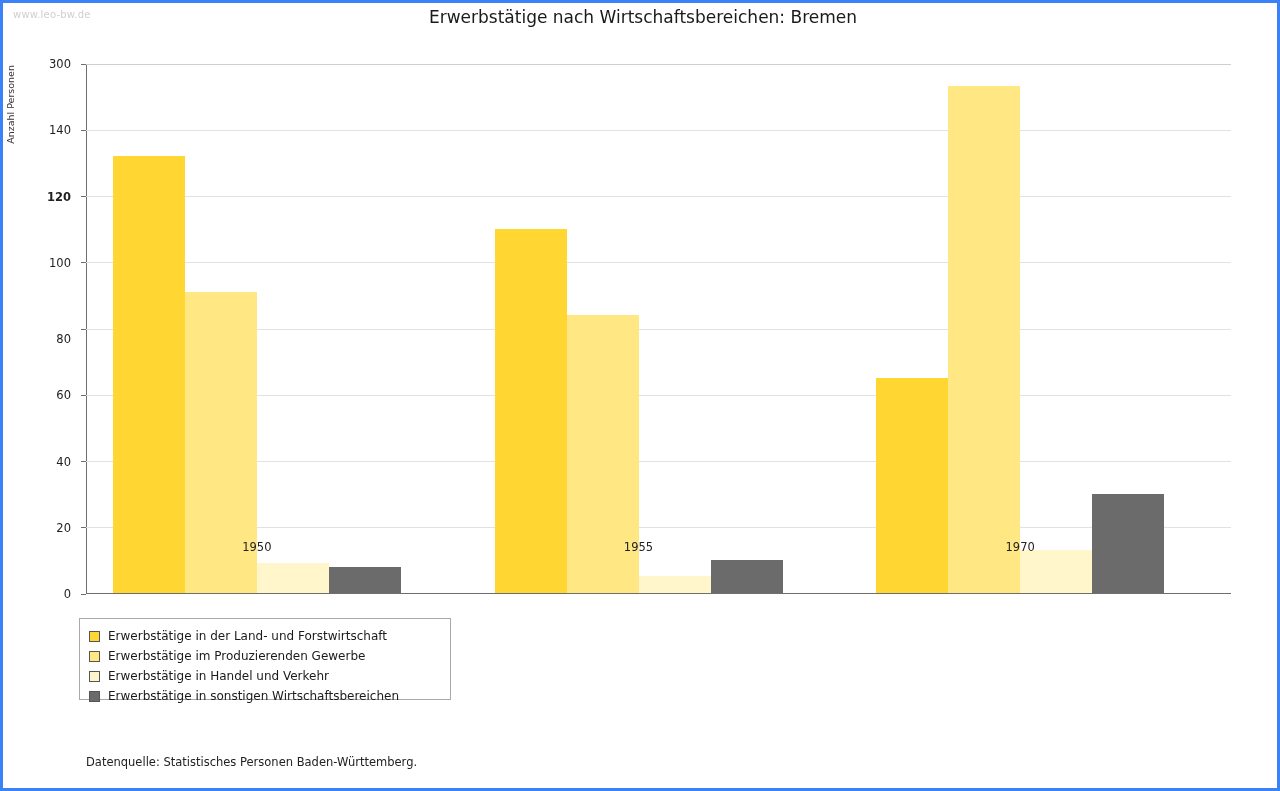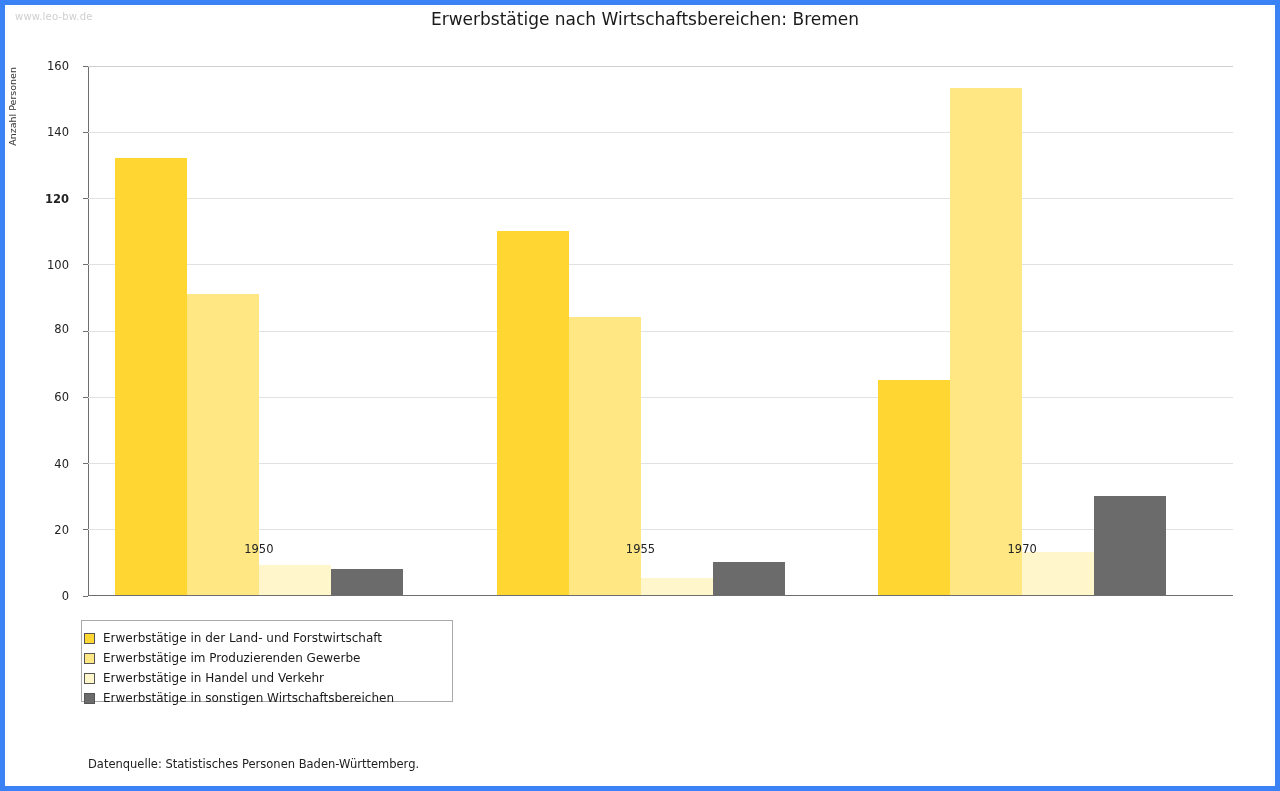--- a/index.html
+++ b/index.html
@@ -8,21 +8,21 @@
     background: #ffffff;
   }
   body {
     font-family: "DejaVu Sans", sans-serif;
   }
   #page {
     position: relative;
     width: 1280px;
     height: 791px;
     background: #ffffff;
-    border: 5px solid #3b82f6;
+    border: 3px solid #3b82f6;
     box-sizing: border-box;
     overflow: hidden;
   }
   #watermark {
     position: absolute;
     left: 10px;
     top: 6px;
     font-size: 10px;
     color: #cfcfcf;
     letter-spacing: 0.2px;
@@ -111,21 +111,21 @@
   
   #legend {
     position: absolute;
     left: 76px;
     top: 615px;
     width: 372px;
     height: 82px;
     border: 1px solid #a9a9a9;
     background: #ffffff;
     box-sizing: border-box;
-    padding: 7px 8px 0 2px;
+    padding: 7px 8px 0 9px;
   }
   .legend-row {
     display: flex;
     align-items: center;
     height: 20px;
   }
   .legend-swatch {
     width: 11px;
     height: 11px;
     border: 1px solid #555;
@@ -171,29 +171,29 @@
   <div id="yticks">
       <div class="ytick-mark" style="left: 78px; top: 590.5px;"></div>
       <div class="ytick-label" style="right: 1206px; top: 591px;">0</div>
       <div class="ytick-mark" style="left: 78px; top: 524.25px;"></div>
       <div class="ytick-label" style="right: 1206px; top: 524.75px;">20</div>
       <div class="ytick-mark" style="left: 78px; top: 458px;"></div>
       <div class="ytick-label" style="right: 1206px; top: 458.5px;">40</div>
       <div class="ytick-mark" style="left: 78px; top: 391.75px;"></div>
       <div class="ytick-label" style="right: 1206px; top: 392.25px; text-align: right;">60</div>
       <div class="ytick-mark" style="left: 78px; top: 325.5px;"></div>
-      <div class="ytick-label" style="right: 1206px; top: 324px;">80</div>
+      <div class="ytick-label" style="right: 1206px; top: 336px;">80</div>
       <div class="ytick-mark" style="left: 78px; top: 259.25px;"></div>
       <div class="ytick-label" style="right: 1206px; top: 259.75px;">100</div>
       <div class="ytick-mark" style="left: 78px; top: 193px;"></div>
       <div class="ytick-label" style="right: 1206px; top: 193.5px; font-weight: bold;">120</div>
       <div class="ytick-mark" style="left: 78px; top: 126.75px;"></div>
       <div class="ytick-label" style="right: 1206px; top: 127.25px;">140</div>
       <div class="ytick-mark" style="left: 78px; top: 60.5px;"></div>
-      <div class="ytick-label" style="right: 1206px; top: 61px;">160</div>
+      <div class="ytick-label" style="right: 1206px; top: 61px;">300</div>
     </div>
 
   <div id="plot">
     <div class="axis-y"></div>
     <div class="axis-x"></div>
   <div class="gridline" style="top: 463.25px;"></div>
       <div class="gridline" style="top: 397px;"></div>
       <div class="gridline" style="top: 330.75px;"></div>
       <div class="gridline" style="top: 264.5px;"></div>
       <div class="gridline" style="top: 198.25px;"></div>

